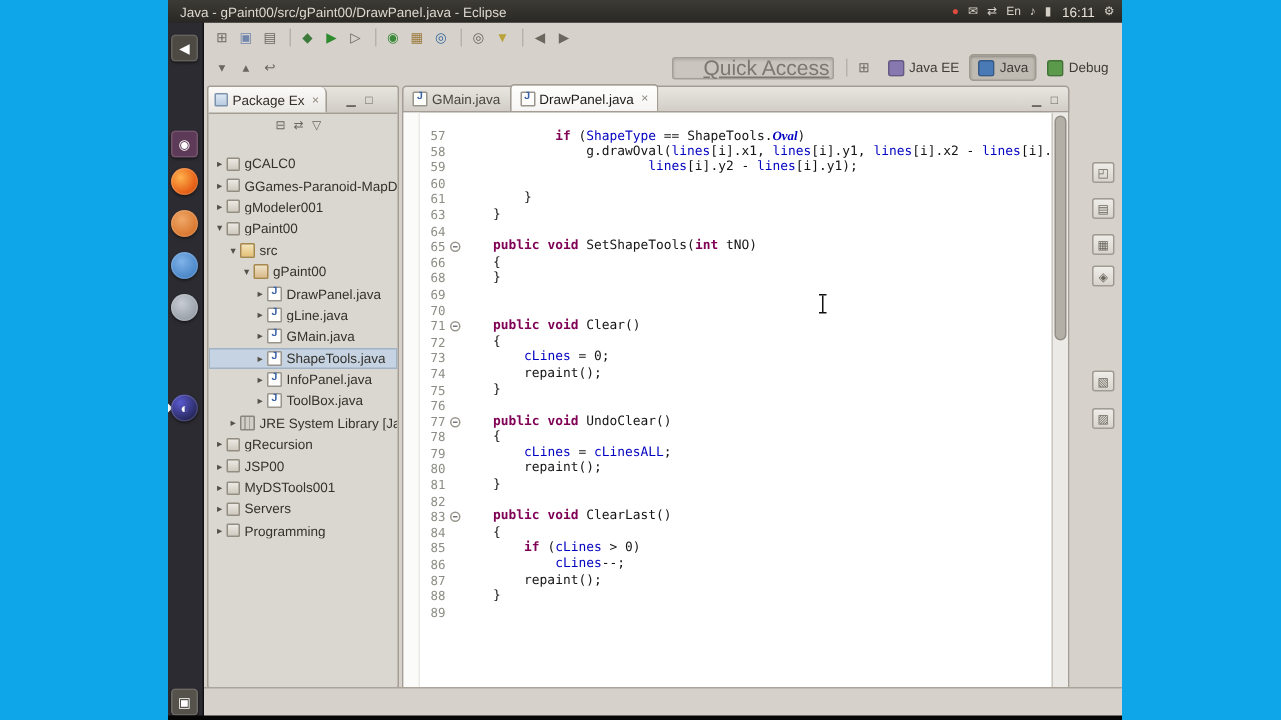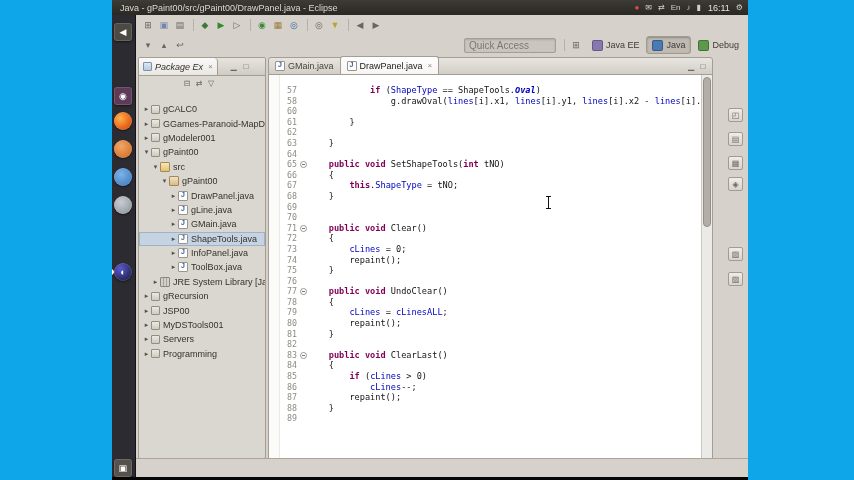--- a/index.html
+++ b/index.html
@@ -33,36 +33,36 @@
 
   .tb1{position:absolute;left:0;top:2px;right:0;height:16px;display:flex;align-items:center;
        padding-left:5px;}
   .tb2{position:absolute;left:0;top:20px;right:4px;height:20px;display:flex;align-items:center;
        padding-left:5px;}
   .tb2-icons{display:flex;align-items:center;}
   .tbi{width:14px;height:13px;margin-right:2px;border-radius:2px;display:flex;align-items:center;
        justify-content:center;font-size:9px;color:#6b675f;}
   .tbsep{width:1px;height:12px;background:#b7b2a9;margin:0 4px;flex:none;}
   .qa{width:86px;height:13px;background:#cac6bf;border:1px solid #a49f96;border-radius:2px;
-      color:#7d786f;font-size:10px;display:flex;align-items:center;padding-left:4px;
-      box-shadow:inset 0 1px 2px rgba(0,0,0,.15);margin-right:4px;}
+      color:#7d786f;font-size:14px;display:flex;align-items:center;padding-left:20px;
+      box-shadow:inset 0 1px 2px rgba(0,0,0,.15);margin-right:4px;text-decoration:underline;}
   .persp{display:flex;align-items:center;}
   .pbtn{display:flex;align-items:center;height:16px;padding:0 5px;margin-left:2px;border-radius:3px;
         font-size:9px;color:#3f3b35;white-space:nowrap;}
   .pbtn.active{background:#c0bbb2;box-shadow:inset 0 1px 2px rgba(0,0,0,.28);border:1px solid #a09a90;}
   .picon{width:9px;height:9px;margin-right:3px;border-radius:2px;border:1px solid rgba(0,0,0,.25);}
 
   .main{position:absolute;left:2px;top:42px;right:2px;bottom:21px;}
 
   
   .pkg{position:absolute;left:0;top:0;width:128px;bottom:0;background:#dad7d1;
        border:1px solid #a39d93;border-radius:2px;box-sizing:border-box;overflow:hidden;}
   .pkg-head{position:absolute;left:0;top:0;right:0;height:17px;
             background:linear-gradient(#e7e4de,#d0ccc5);border-bottom:1px solid #a39d93;
-            display:flex;align-items:center;font-style:italic;}
+            display:flex;align-items:center;}
   .pkg-tab{display:flex;align-items:center;height:17px;padding:0 4px;box-sizing:border-box;
            background:linear-gradient(#fbfaf9,#e9e7e2);border-right:1px solid #a39d93;
            border-top-right-radius:4px;font-size:9px;color:#33302a;white-space:nowrap;}
   .view-ctrl{margin-left:auto;display:flex;margin-right:13px;}
   .vc{width:12px;height:12px;font-size:8px;color:#6b675f;display:flex;align-items:center;
       justify-content:center;}
   .pkg-toolbar{position:absolute;left:0;top:18px;right:0;height:14px;display:flex;
                justify-content:flex-end;align-items:center;padding-right:48px;}
   .tree{position:absolute;left:0;top:32px;right:0;bottom:0;overflow:hidden;font-size:9px;
         color:#35322c;padding-top:12px;}
@@ -103,21 +103,21 @@
   .crow{display:flex;height:10.6px;line-height:10.6px;white-space:pre;}
   .ln{width:17px;text-align:right;color:#8d8d85;font-size:8.3px;padding-right:2px;flex:none;
       font-family:"DejaVu Sans Mono",monospace;}
   .fold{width:9px;flex:none;position:relative;}
   .fold.has::before{content:"";position:absolute;left:1px;top:2px;width:5px;height:5px;
       border:1px solid #9a968e;border-radius:50%;background:#fff;}
   .fold.has::after{content:"";position:absolute;left:3px;top:5px;width:3px;height:1px;background:#777;}
   .ct{flex:1;overflow:hidden;font-family:"DejaVu Sans Mono",monospace;font-size:8.6px;color:#141414;}
   .kw{color:#7f0055;font-weight:bold;}
   .fld{color:#0000c0;}
-  .sfld{color:#0000c0;font-style:italic;font-weight:bold;}
+  .sfld{color:#0000c0;font-style:italic;font-weight:bold;font-family:Liberation Serif, serif;}
   .vscroll{width:10px;flex:none;background:#eceae6;border-left:1px solid #cbc7c0;position:relative;}
   .vthumb{position:absolute;left:1px;right:1px;top:2px;height:150px;background:#b3aea6;
           border:1px solid #948f86;border-radius:4px;box-sizing:border-box;}
 
   
   .rstrip{position:absolute;right:0;top:8px;width:20px;bottom:0;}
   .rs-icon{position:absolute;left:2px;width:15px;height:14px;border:1px solid #a19c93;
            border-radius:2px;background:linear-gradient(#efede9,#d8d4cd);color:#6b675f;
            font-size:8px;display:flex;align-items:center;justify-content:center;box-sizing:border-box;}
 
@@ -345,28 +345,27 @@
             <div class="etab-ctrl">
               <span class="vc">▁</span>
               <span class="vc">□</span>
             </div>
           </div>
           <div class="econtent">
             <div class="ann"></div>
             <div class="codewrap">
                 <div class="crow"><span class="ln">57</span><span class="fold"></span><span class="ct">            <span class="kw">if</span> (<span class="fld">ShapeType</span> == ShapeTools.<span class="sfld">Oval</span>)</span></div>
                 <div class="crow"><span class="ln">58</span><span class="fold"></span><span class="ct">                g.drawOval(<span class="fld">lines</span>[i].x1, <span class="fld">lines</span>[i].y1, <span class="fld">lines</span>[i].x2 - <span class="fld">lines</span>[i].x1,</span></div>
+                <div class="crow"><span class="ln">59</span><span class="fold"></span><span class="ct">                        <span class="fld">lines</span>[i].y2 - <span class="fld">lines</span>[i].y1);</span></div>
                 <div class="crow"><span class="ln">60</span><span class="fold"></span><span class="ct"></span></div>
                 <div class="crow"><span class="ln">61</span><span class="fold"></span><span class="ct">        }</span></div>
-                <div class="crow"><span class="ln">62</span><span class="fold"></span><span class="ct"></span></div>
                 <div class="crow"><span class="ln">63</span><span class="fold"></span><span class="ct">    }</span></div>
                 <div class="crow"><span class="ln">64</span><span class="fold"></span><span class="ct"></span></div>
                 <div class="crow"><span class="ln">65</span><span class="fold has"></span><span class="ct">    <span class="kw">public</span> <span class="kw">void</span> SetShapeTools(<span class="kw">int</span> tNO)</span></div>
                 <div class="crow"><span class="ln">66</span><span class="fold"></span><span class="ct">    {</span></div>
-                <div class="crow"><span class="ln">67</span><span class="fold"></span><span class="ct">        <span class="kw">this</span>.<span class="fld">ShapeType</span> = tNO;</span></div>
                 <div class="crow"><span class="ln">68</span><span class="fold"></span><span class="ct">    }</span></div>
                 <div class="crow"><span class="ln">69</span><span class="fold"></span><span class="ct"></span></div>
                 <div class="crow"><span class="ln">70</span><span class="fold"></span><span class="ct"></span></div>
                 <div class="crow"><span class="ln">71</span><span class="fold has"></span><span class="ct">    <span class="kw">public</span> <span class="kw">void</span> Clear()</span></div>
                 <div class="crow"><span class="ln">72</span><span class="fold"></span><span class="ct">    {</span></div>
                 <div class="crow"><span class="ln">73</span><span class="fold"></span><span class="ct">        <span class="fld">cLines</span> = 0;</span></div>
                 <div class="crow"><span class="ln">74</span><span class="fold"></span><span class="ct">        repaint();</span></div>
                 <div class="crow"><span class="ln">75</span><span class="fold"></span><span class="ct">    }</span></div>
                 <div class="crow"><span class="ln">76</span><span class="fold"></span><span class="ct"></span></div>
                 <div class="crow"><span class="ln">77</span><span class="fold has"></span><span class="ct">    <span class="kw">public</span> <span class="kw">void</span> UndoClear()</span></div>

